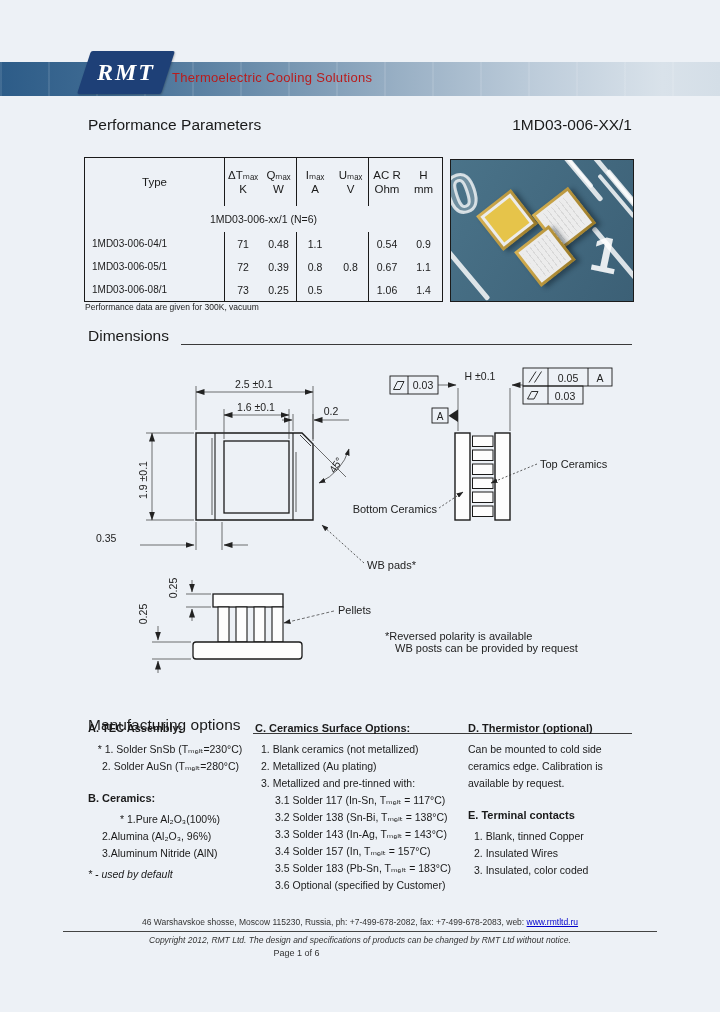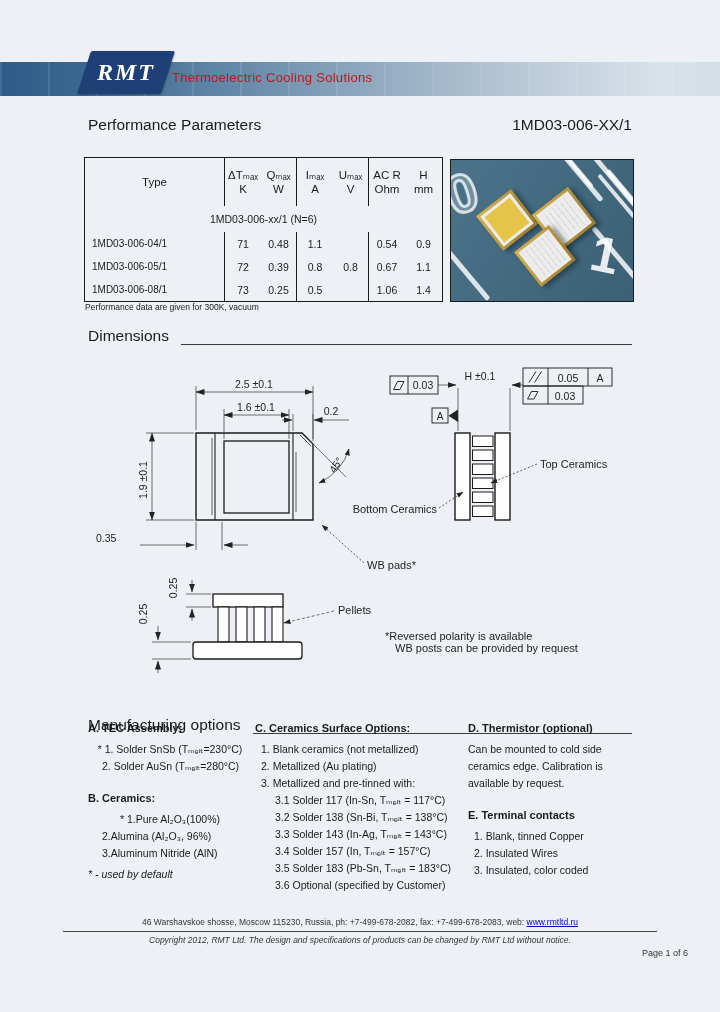--- a/index.html
+++ b/index.html
@@ -71,21 +71,21 @@
   .it1{padding-left:14px;}
   .itc{padding-left:6px;}
   .its{padding-left:20px;}
   .mnote{font-style:italic;margin-top:4px;}
   .dbody{width:164px;}
   
   .f1{left:0;top:917px;width:720px;text-align:center;font-size:8.5px;color:#333;}
   .f1 a{color:#0000cc;}
   .frule{left:63px;top:931px;width:594px;height:1px;background:#444;}
   .f2{left:0;top:935px;width:720px;text-align:center;font-size:8.5px;color:#333;font-style:italic;}
-  .f3{left:0;top:948px;width:688px;text-align:right;font-size:9px;color:#333;}
+  .f3{left:0;top:948px;width:593px;text-align:center;font-size:9px;color:#333;}
 </style>
 </head>
 <body>
 
 <div class="abs band"></div>
 <div class="abs logo">
     <span>RMT</span>
   </div>
 <div class="abs tagline">Thermoelectric Cooling Solutions</div>
 

